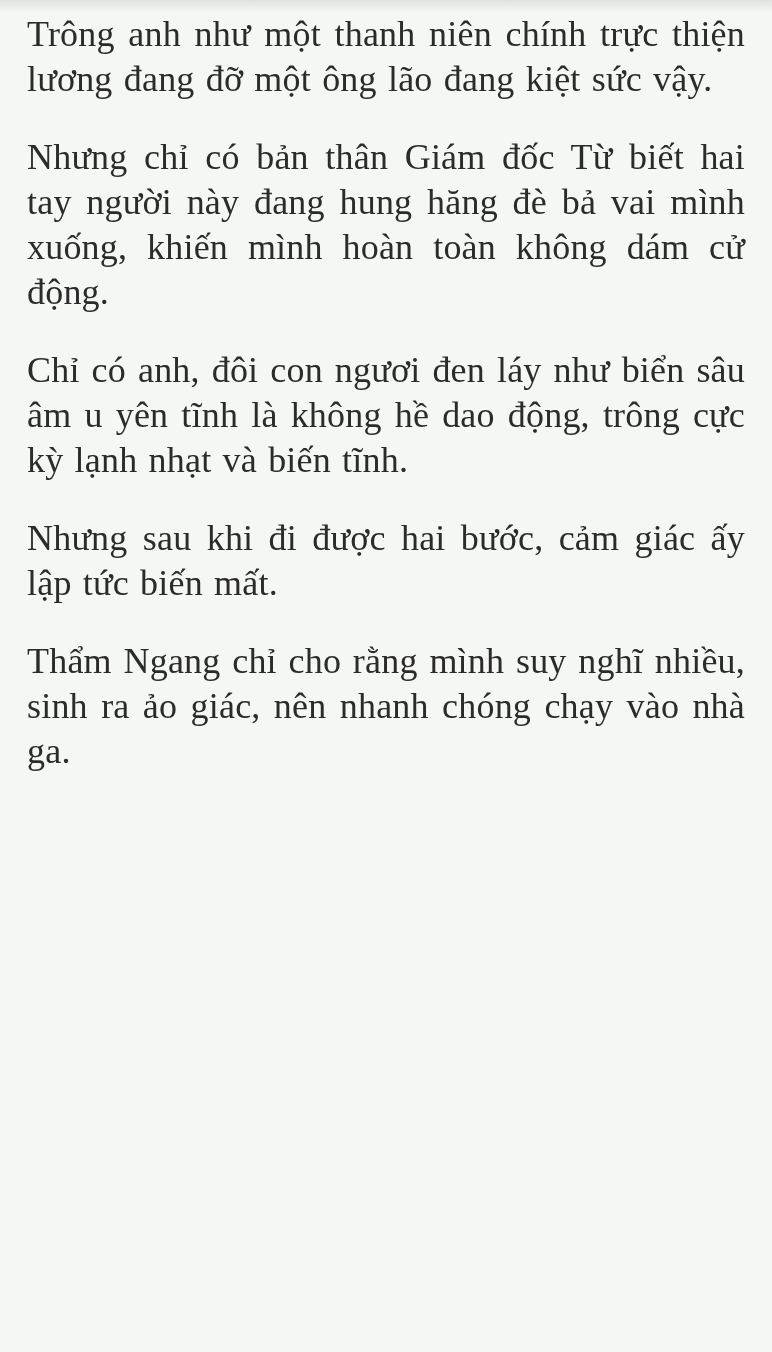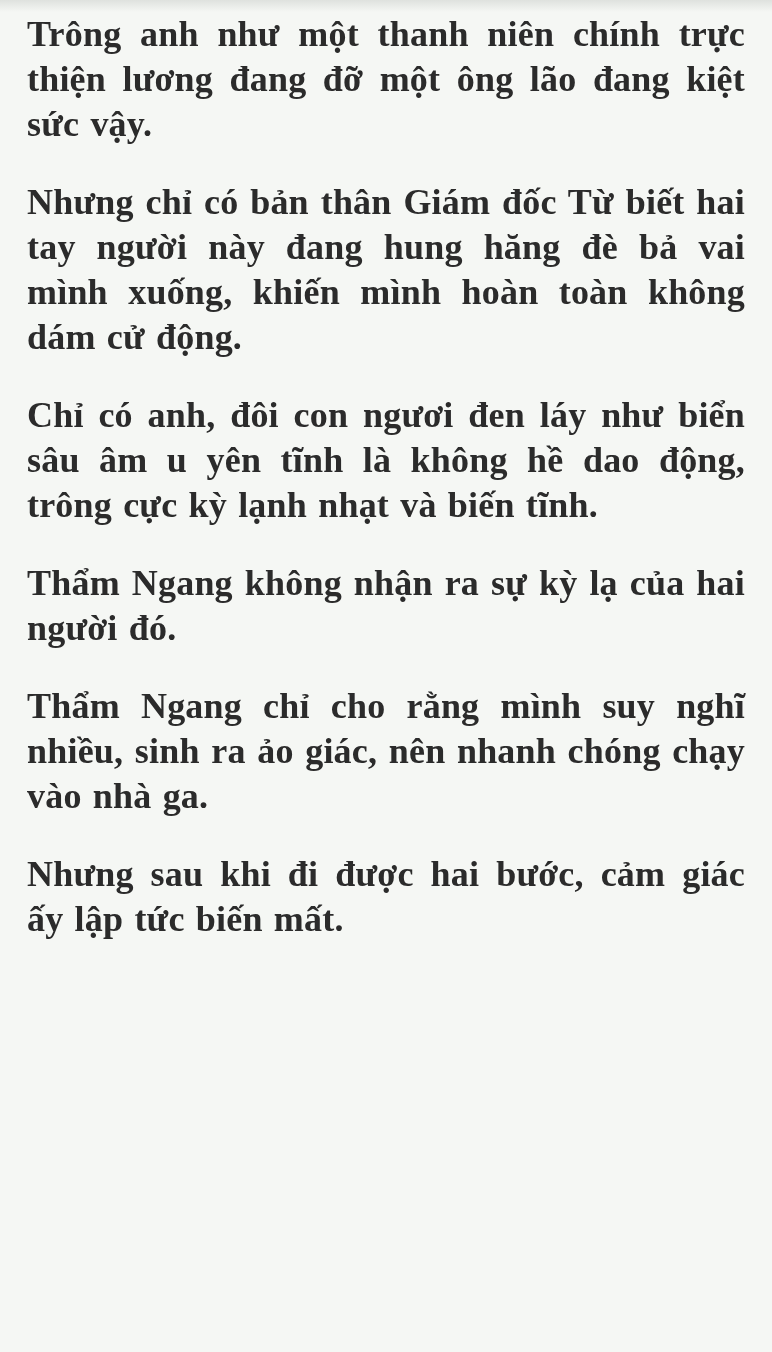--- a/index.html
+++ b/index.html
@@ -33,30 +33,28 @@
   }
   .para {
     margin: 0 0 33px 0;
     font-size: 36px;
     line-height: 45px;
     text-align: justify;
     text-justify: inter-word;
     letter-spacing: 0.2px;
     word-spacing: 2px;
     hyphens: none;
-    font-weight: bold;
     -webkit-hyphens: none;
   }
   .para:last-child {
     margin-bottom: 0;
   }
 </style>
 </head>
 <body>
 
 <main class="reader-page">
   <p class="para">Trông anh như một thanh niên chính trực thiện lương đang đỡ một ông lão đang kiệt sức vậy.</p>
   <p class="para">Nhưng chỉ có bản thân Giám đốc Từ biết hai tay người này đang hung hăng đè bả vai mình xuống, khiến mình hoàn toàn không dám cử động.</p>
   <p class="para">Chỉ có anh, đôi con ngươi đen láy như biển sâu âm u yên tĩnh là không hề dao động, trông cực kỳ lạnh nhạt và biến tĩnh.</p>
-  <p class="para">Thẩm Ngang không nhận ra sự kỳ lạ của hai người đó.</p>
+  <p class="para">Nhưng sau khi đi được hai bước, cảm giác ấy lập tức biến mất.</p>
   <p class="para">Thẩm Ngang chỉ cho rằng mình suy nghĩ nhiều, sinh ra ảo giác, nên nhanh chóng chạy vào nhà ga.</p>
-  <p class="para">Nhưng sau khi đi được hai bước, cảm giác ấy lập tức biến mất.</p>
 </main>
 
 </body></html>

